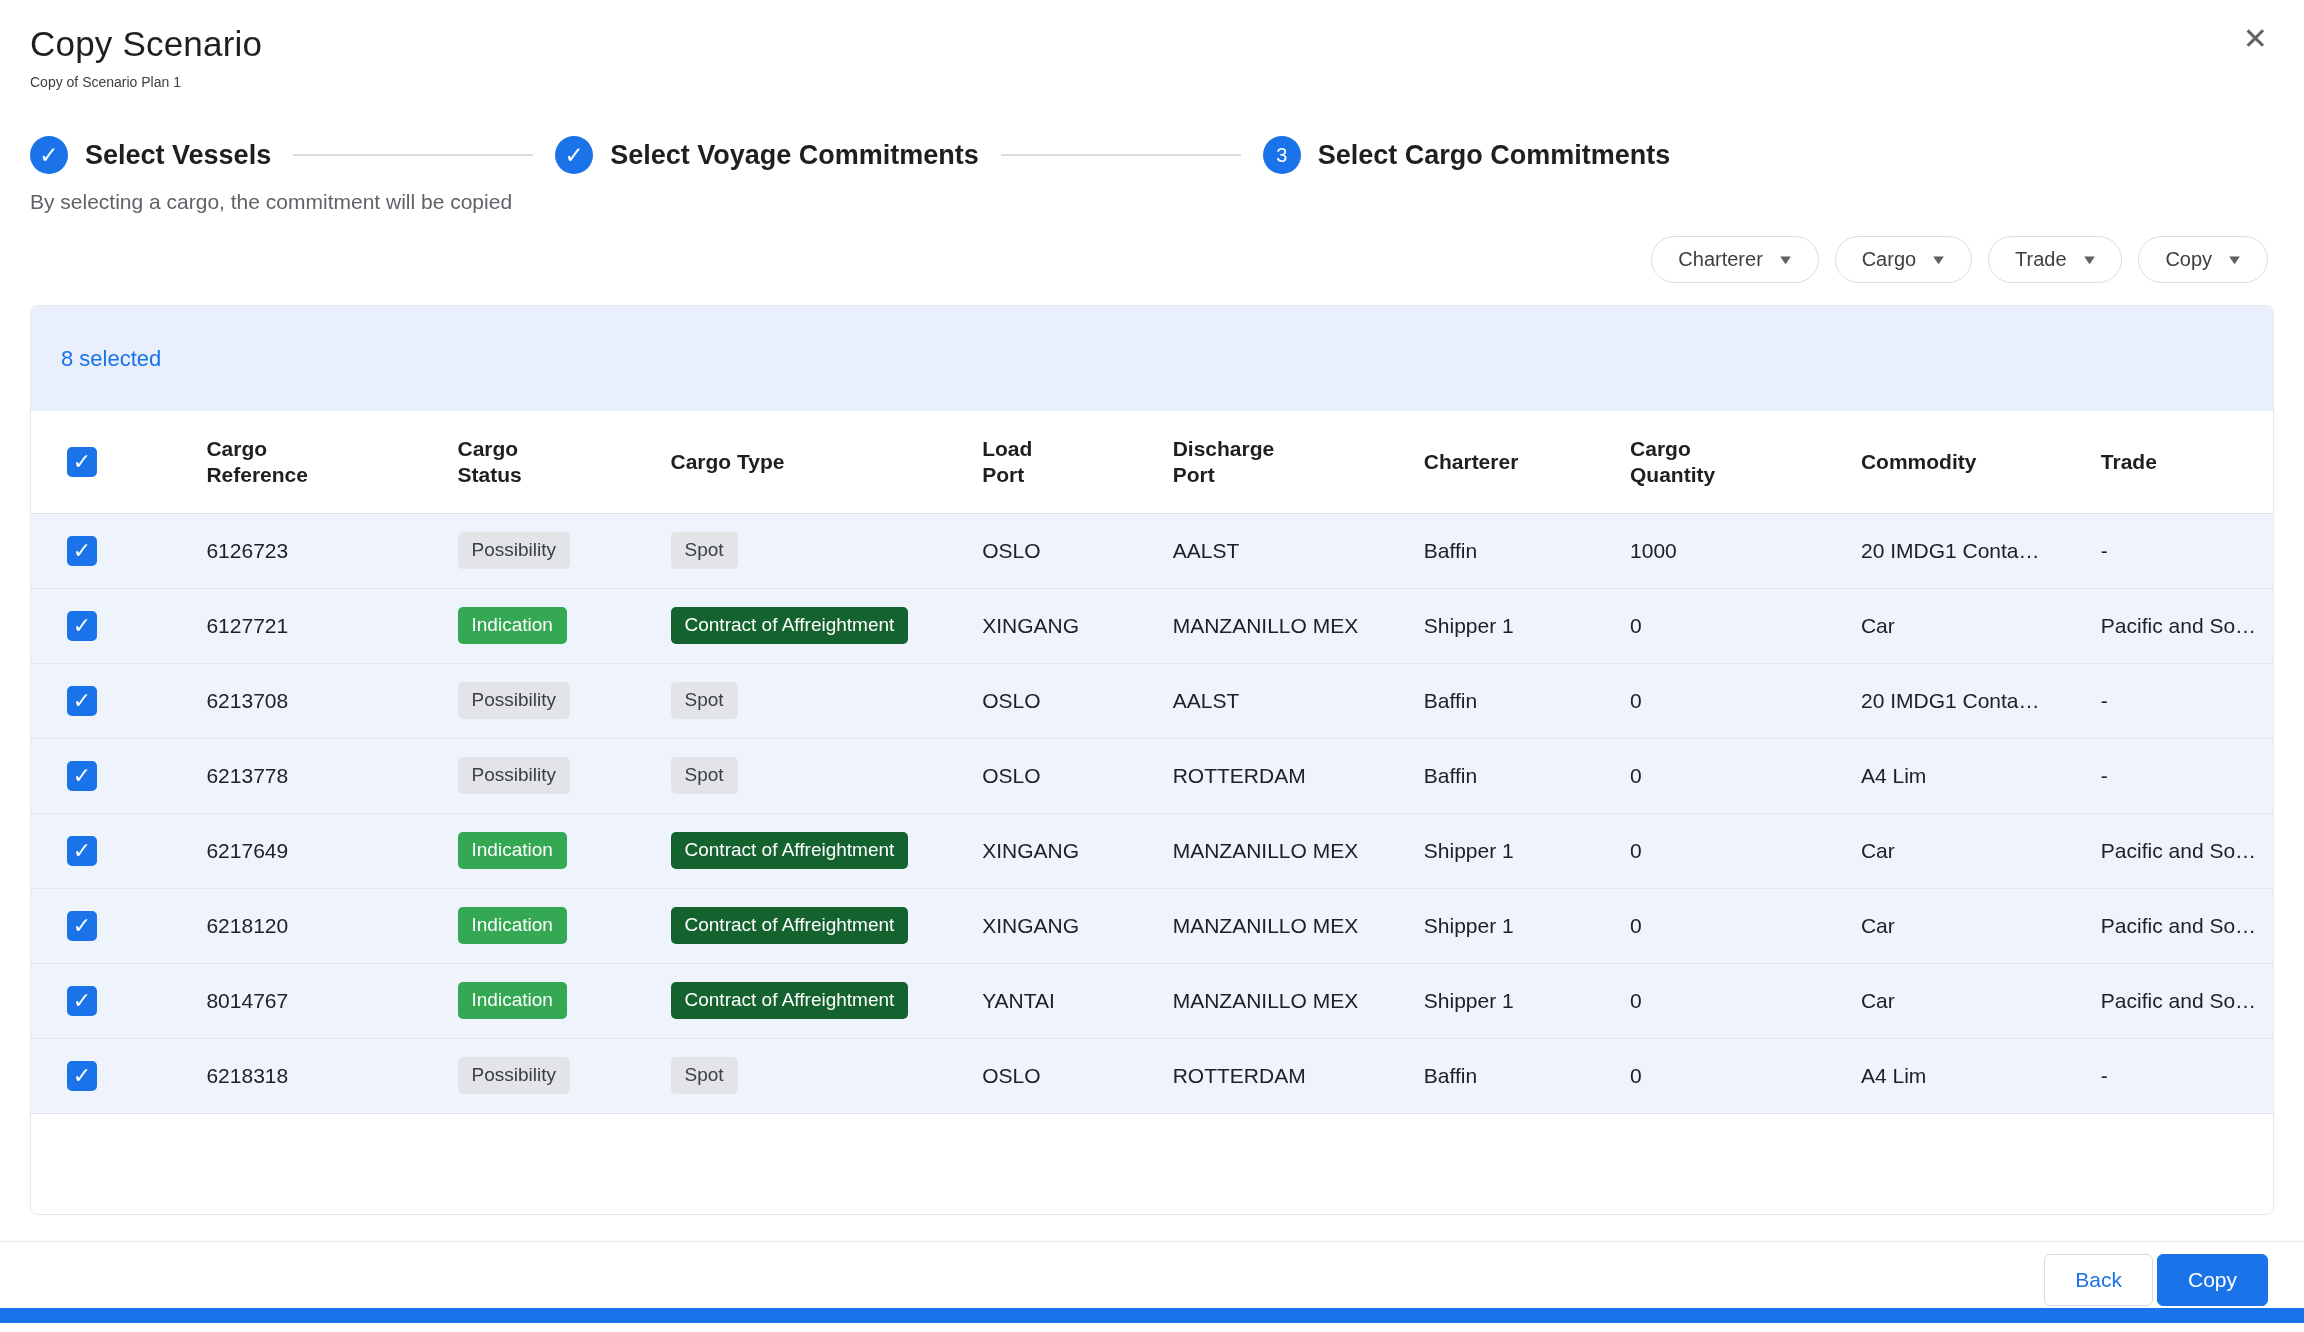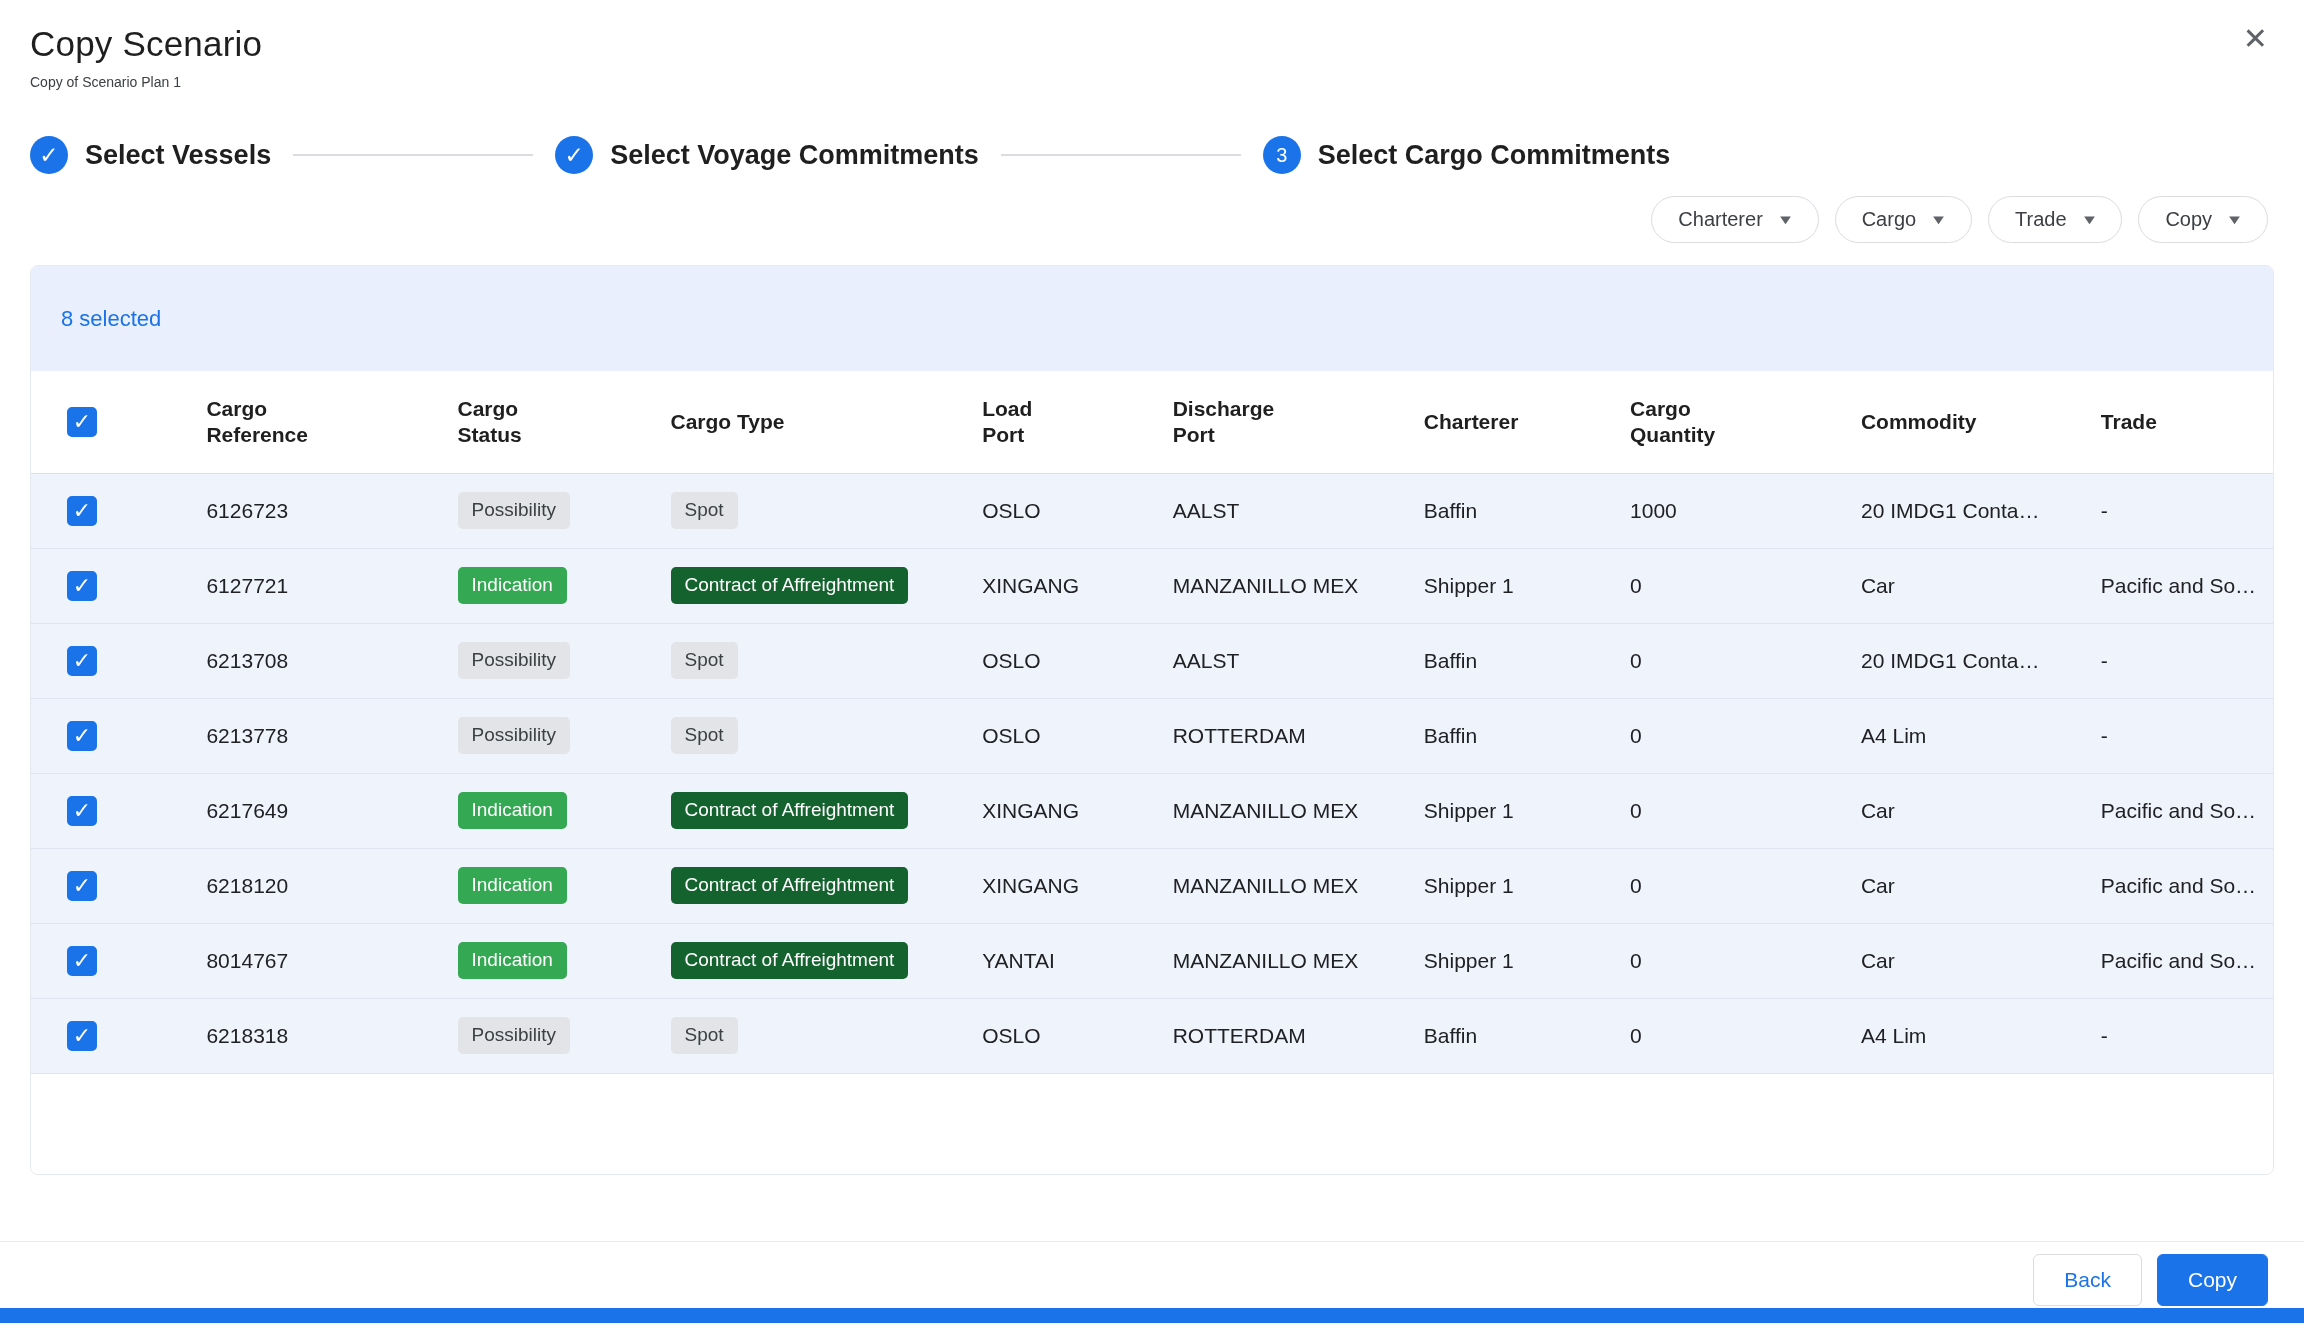--- a/index.html
+++ b/index.html
@@ -54,21 +54,21 @@
   .checkbox.checked .check-glyph { display:block; }
 
   
   .badge { display:inline-block; padding:7px 14px; border-radius:5px; font-size:19px; line-height:1.2; white-space:nowrap; }
   .badge-gray { background:var(--badge-gray-bg,#e2e4e7); color:var(--badge-gray-text,#3c4043); }
   .badge-green { background:var(--badge-green,#34a853); color:#fff; }
   .badge-dark-green { background:var(--badge-dark-green,#14632e); color:#fff; }
 
   
   .dialog-footer { position:absolute; left:0; right:0; bottom:26px; border-top:1px solid #e8eaed;
-    padding:12px 36px 0; display:flex; justify-content:flex-end; gap:15px; background:#fff; }
+    padding:12px 36px 0; display:flex; justify-content:flex-end; gap:4px; background:#fff; }
   .btn { font-family:inherit; font-size:21px; font-weight:500; border-radius:6px; padding:13px 30px; cursor:pointer; }
   .btn-outline { background:#fff; border:1px solid #dadce0; color:var(--accent,#1a73e8); }
   .btn-primary { background:var(--accent,#1a73e8); border:1px solid var(--accent,#1a73e8); color:#fff; }
 
   .bottom-bar { position:absolute; left:0; right:0; bottom:9px; height:15px; background:var(--accent,#1a73e8); }
 </style>
 </head>
 <body>
 
 <div class="dialog">
@@ -95,20 +95,21 @@
         </span>
       <span class="step-label">Select Voyage Commitments</span>
     </div>
     <span class="connector"></span>
     <div class="step">
       <span class="step-circle number">3</span>
       <span class="step-label">Select Cargo Commitments</span>
     </div>
   </nav>
 
+  <p class="helper">By selecting a cargo, the commitment will be copied</p>
 
   <div class="filters">
     <button class="filter-pill">
       <span class="filter-label">Charterer</span>
       <span class="chevron">▼</span>
     </button>
     <button class="filter-pill">
       <span class="filter-label">Cargo</span>
       <span class="chevron">▼</span>
     </button>

